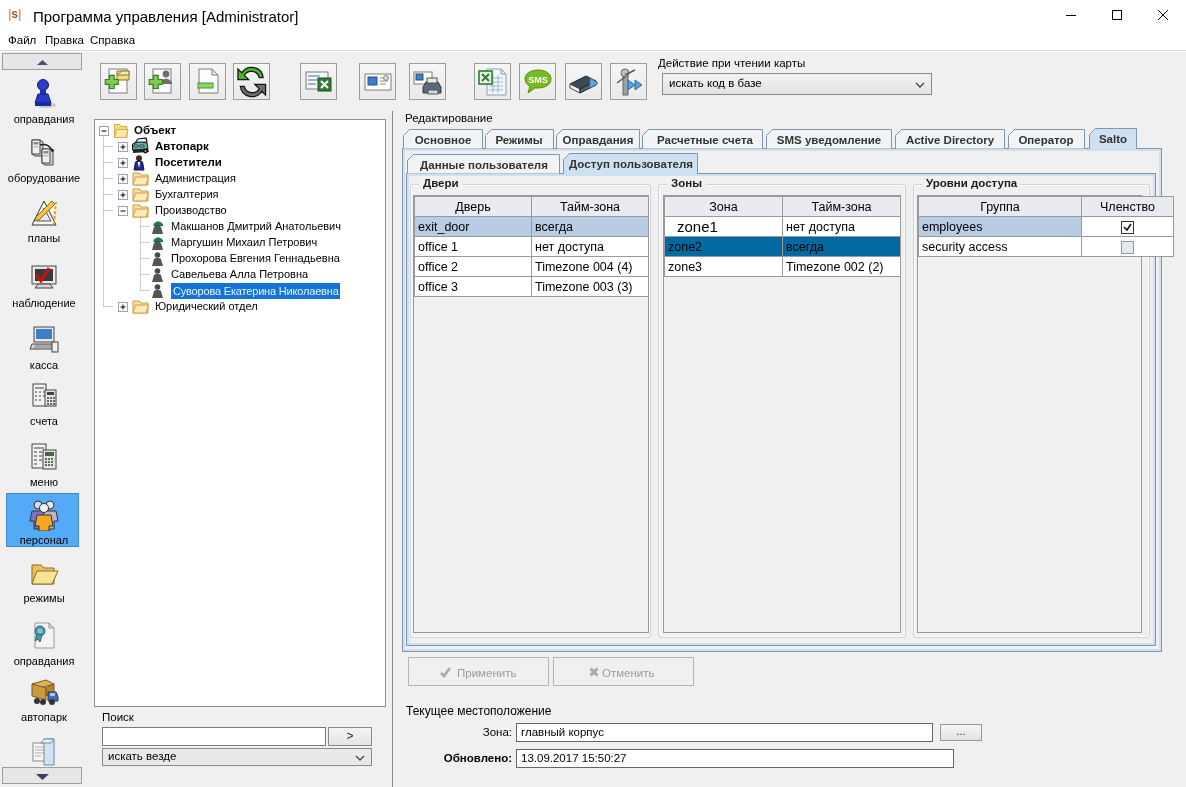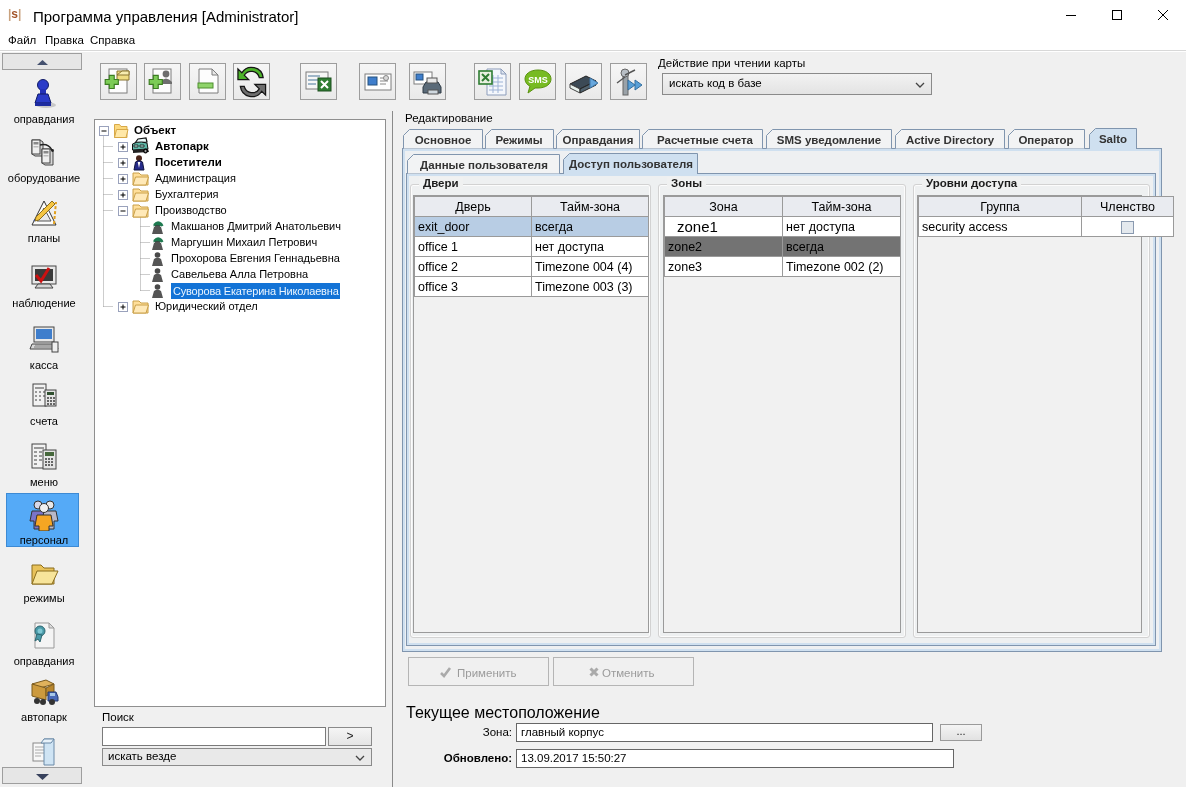--- a/index.html
+++ b/index.html
@@ -537,41 +537,50 @@
   <table style="border-collapse:collapse;width:237px;table-layout:fixed;">
     <tbody>
         <tr style="height:20px;background:#e9ebf0;">
       <td style="width:118px;border:1px solid #9a9a9a;text-align:center;font-size:12.5px;">Зона</td>
       <td style="border:1px solid #9a9a9a;text-align:center;font-size:12.5px;">Тайм-зона</td>
     </tr>
     <tr style="height:20px;background:#fff;">
       <td style="border:1px solid #9a9a9a;font-size:15px;padding-left:12px;">zone1</td>
       <td style="border:1px solid #9a9a9a;font-size:12.5px;padding-left:3px;">нет доступа</td>
     </tr>
-    <tr style="height:20px;background:#737373;">
+    <tr style="height:20px;background:#0369a1;">
       <td style="border:1px solid #9a9a9a;font-size:12.5px;padding-left:3px;">zone2</td>
       <td style="border:1px solid #9a9a9a;font-size:12.5px;padding-left:3px;">всегда</td>
     </tr>
     <tr style="height:20px;background:#fff;">
       <td style="border:1px solid #9a9a9a;font-size:12.5px;padding-left:3px;">zone3</td>
       <td style="border:1px solid #9a9a9a;font-size:12.5px;padding-left:3px;">Timezone 002 (2)</td>
     </tr>
   </tbody>
     </table>
 </div>
 
 <div class="grp" style="left:913px;top:184px;width:237px;height:454px;">
   <div class="grp-title">Уровни доступа</div>
 </div>
 <div class="scrollpane" style="left:917px;top:195px;width:225px;height:438px;">
   <table style="border-collapse:collapse;width:256px;table-layout:fixed;">
     <tbody>
         <tr style="height:20px;background:#e9ebf0;">
       <td style="width:163px;border:1px solid #9a9a9a;text-align:center;font-size:12.5px;">Группа</td>
       <td style="border:1px solid #9a9a9a;text-align:center;font-size:12.5px;">Членство</td>
+    </tr>
+    <tr style="height:20px;">
+      <td style="border:1px solid #9a9a9a;font-size:12.5px;padding-left:3px;background:#b8cde4;">employees</td>
+      <td style="border:1px solid #9a9a9a;background:#fff;text-align:center;">
+        <svg width="13" height="13" style="vertical-align:middle;">
+              <rect x="0.5" y="0.5" width="12" height="12" fill="#fff" stroke="#333"></rect>
+              <path d="M3 6 L6 9 L10 3" fill="none" stroke="#111" stroke-width="1.6"></path>
+            </svg>
+      </td>
     </tr>
     <tr style="height:20px;">
       <td style="border:1px solid #9a9a9a;font-size:12.5px;padding-left:3px;background:#fff;">security access</td>
       <td style="border:1px solid #9a9a9a;background:#fff;text-align:center;">
         <svg width="13" height="13" style="vertical-align:middle;">
               <rect x="0.5" y="0.5" width="12" height="12" fill="#e4e9ee" stroke="#8a9ab0"></rect>
             </svg>
       </td>
     </tr>
   </tbody>
@@ -584,21 +593,21 @@
     </svg>
   <div class="abs" style="left:48px;top:9px;font-size:11.5px;color:#9b9b9b;">Применить</div>
 </div>
 <div class="abs" style="left:553px;top:657px;width:141px;height:29px;border:1px solid #b5b5b5;background:#f0f0f0;">
   <svg class="abs" style="left:34px;top:8px;" width="12" height="12">
       <path d="M2.5 2.5 L9.5 9.5 M9.5 2.5 L2.5 9.5" fill="none" stroke="#aaa" stroke-width="3"></path>
     </svg>
   <div class="abs" style="left:48px;top:9px;font-size:11.5px;color:#9b9b9b;">Отменить</div>
 </div>
 
-<div class="abs" style="left:406px;top:704px;font-size:16px;color:#000;">Текущее местоположение</div>
+<div class="abs" style="left:406px;top:704px;font-size:12px;color:#000;">Текущее местоположение</div>
 <div class="abs" style="left:430px;top:726px;width:82px;text-align:right;font-size:11.5px;color:#000;">Зона:</div>
 <div class="abs" style="left:516px;top:723px;width:417px;height:19px;background:#fff;border:1px solid #666;">
     <div style="margin:2px 0 8px 4px;font-size:11.5px;">главный корпус</div>
   </div>
 <div class="abs" style="left:940px;top:724px;width:42px;height:17px;background:linear-gradient(#f4f4f4,#e2e2e2);border:1px solid #9a9a9a;text-align:center;font-size:11px;line-height:13px;color:#222;">...</div>
 <div class="abs" style="left:430px;top:752px;width:82px;text-align:right;font-size:11.5px;color:#000;font-weight:bold;">Обновлено:</div>
 <div class="abs" style="left:516px;top:749px;width:438px;height:19px;background:#fff;border:1px solid #666;">
     <div style="margin:2px 0 0 4px;font-size:11.5px;">13.09.2017 15:50:27</div>
   </div>
 

